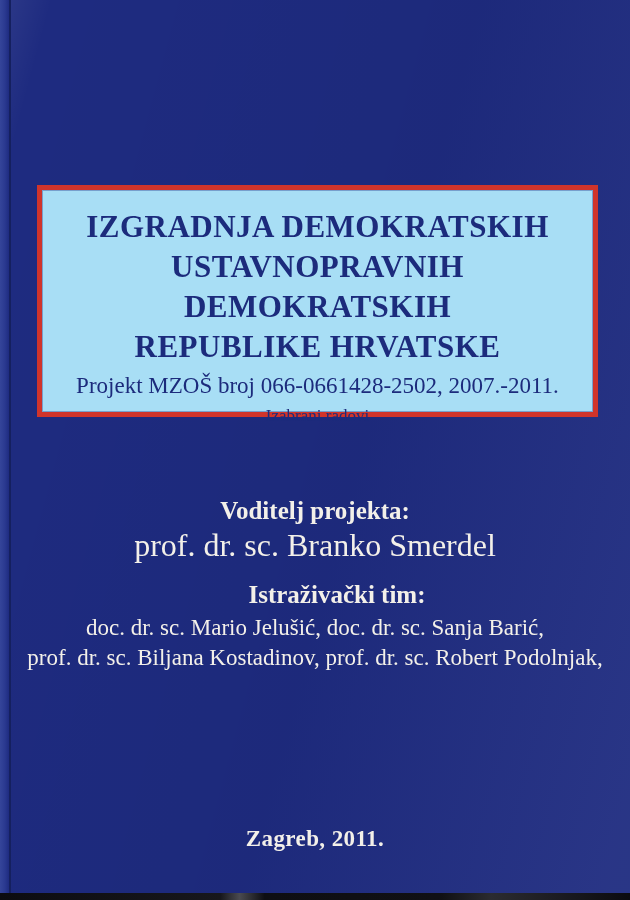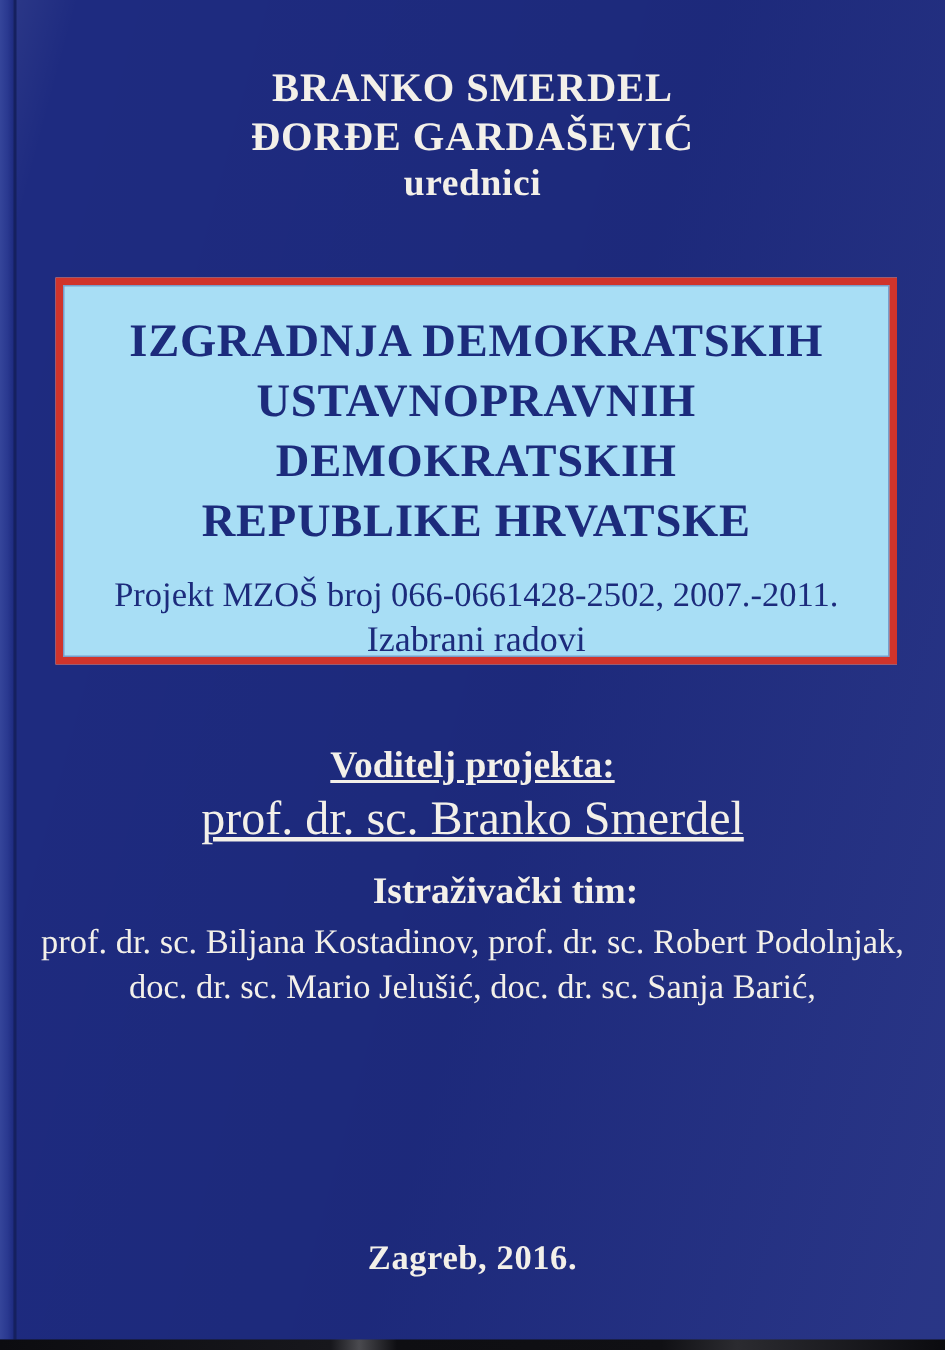--- a/index.html
+++ b/index.html
@@ -38,40 +38,40 @@
     text-align: center; color: var(--text-light);
   }
   .author-name {
     font-size: 27px; font-weight: bold; line-height: 32.5px; letter-spacing: 0.6px;
   }
   .editors-role {
     font-size: 25px; font-weight: bold; line-height: 32px; letter-spacing: 0.4px;
   }
 
   .title-panel {
-    position: absolute; left: 37px; top: 185px; width: 561px; height: 258px;
+    position: absolute; left: 37px; top: 185px; width: 561px; height: 232px;
     background: var(--panel);
     border: 5px solid var(--panel-border);
     box-shadow: inset 0 0 0 1px rgba(30,43,128,0.35);
     text-align: center; color: var(--text-dark);
     padding-top: 17px;
   }
   .title-line {
     font-size: 31px; font-weight: bold; line-height: 40px; letter-spacing: 0.5px;
   }
   .project-info {
-    font-size: 23px; line-height: 31px; margin-top: 14px;
+    font-size: 23px; line-height: 31px; margin-top: 3px;
   }
   .subtitle {
-    font-size: 24px; line-height: 30px;
+    font-size: 17px; line-height: 30px;
   }
 
   .lead-block {
     position: absolute; top: 494px; left: 0; width: 100%;
-    text-align: center; color: var(--text-light); text-decoration: underline;
+    text-align: center; color: var(--text-light);
   }
   .lead-label { font-size: 25px; font-weight: bold; line-height: 34px; }
   .lead-name  { font-size: 32px; line-height: 35px; }
 
   .team-block {
     position: absolute; top: 578px; left: 0; width: 100%;
     text-align: center; color: var(--text-light);
   }
   .team-label { font-size: 25px; font-weight: bold; line-height: 33px; margin-bottom: 2px; margin-left: 44px; }
   .team-line  { font-size: 23px; line-height: 30px; }
@@ -82,42 +82,37 @@
     font-size: 23px; font-weight: bold; line-height: 30px; letter-spacing: 0.4px;
   }
 </style>
 </head>
 <body>
 
 <div class="cover">
 
   <div class="spine-edge"></div>
 
-  <div class="authors-block">
-    <div class="author-name">BRANKO SMERDEL</div>
-    <div class="author-name">ĐORĐE GARDAŠEVIĆ</div>
-    <div class="editors-role">urednici</div>
-  </div>
 
   <div class="title-panel">
     <div class="title-line">IZGRADNJA DEMOKRATSKIH</div>
     <div class="title-line">USTAVNOPRAVNIH DEMOKRATSKIH</div>
     <div class="title-line">REPUBLIKE HRVATSKE</div>
     <div class="project-info">Projekt MZOŠ broj 066-0661428-2502, 2007.-2011.</div>
     <div class="subtitle">Izabrani radovi</div>
   </div>
 
   <div class="lead-block">
     <div class="lead-label">Voditelj projekta:</div>
     <div class="lead-name">prof. dr. sc. Branko Smerdel</div>
   </div>
 
   <div class="team-block">
     <div class="team-label">Istraživački tim:</div>
+    <div class="team-line">doc. dr. sc. Mario Jelušić, doc. dr. sc. Sanja Barić,</div>
     <div class="team-line">prof. dr. sc. Biljana Kostadinov, prof. dr. sc. Robert Podolnjak,</div>
-    <div class="team-line">doc. dr. sc. Mario Jelušić, doc. dr. sc. Sanja Barić,</div>
   </div>
 
-  <div class="imprint">Zagreb, 2016.</div>
+  <div class="imprint">Zagreb, 2011.</div>
 
   <div class="scan-edge-bottom"></div>
 
 </div>
 
 </body></html>

